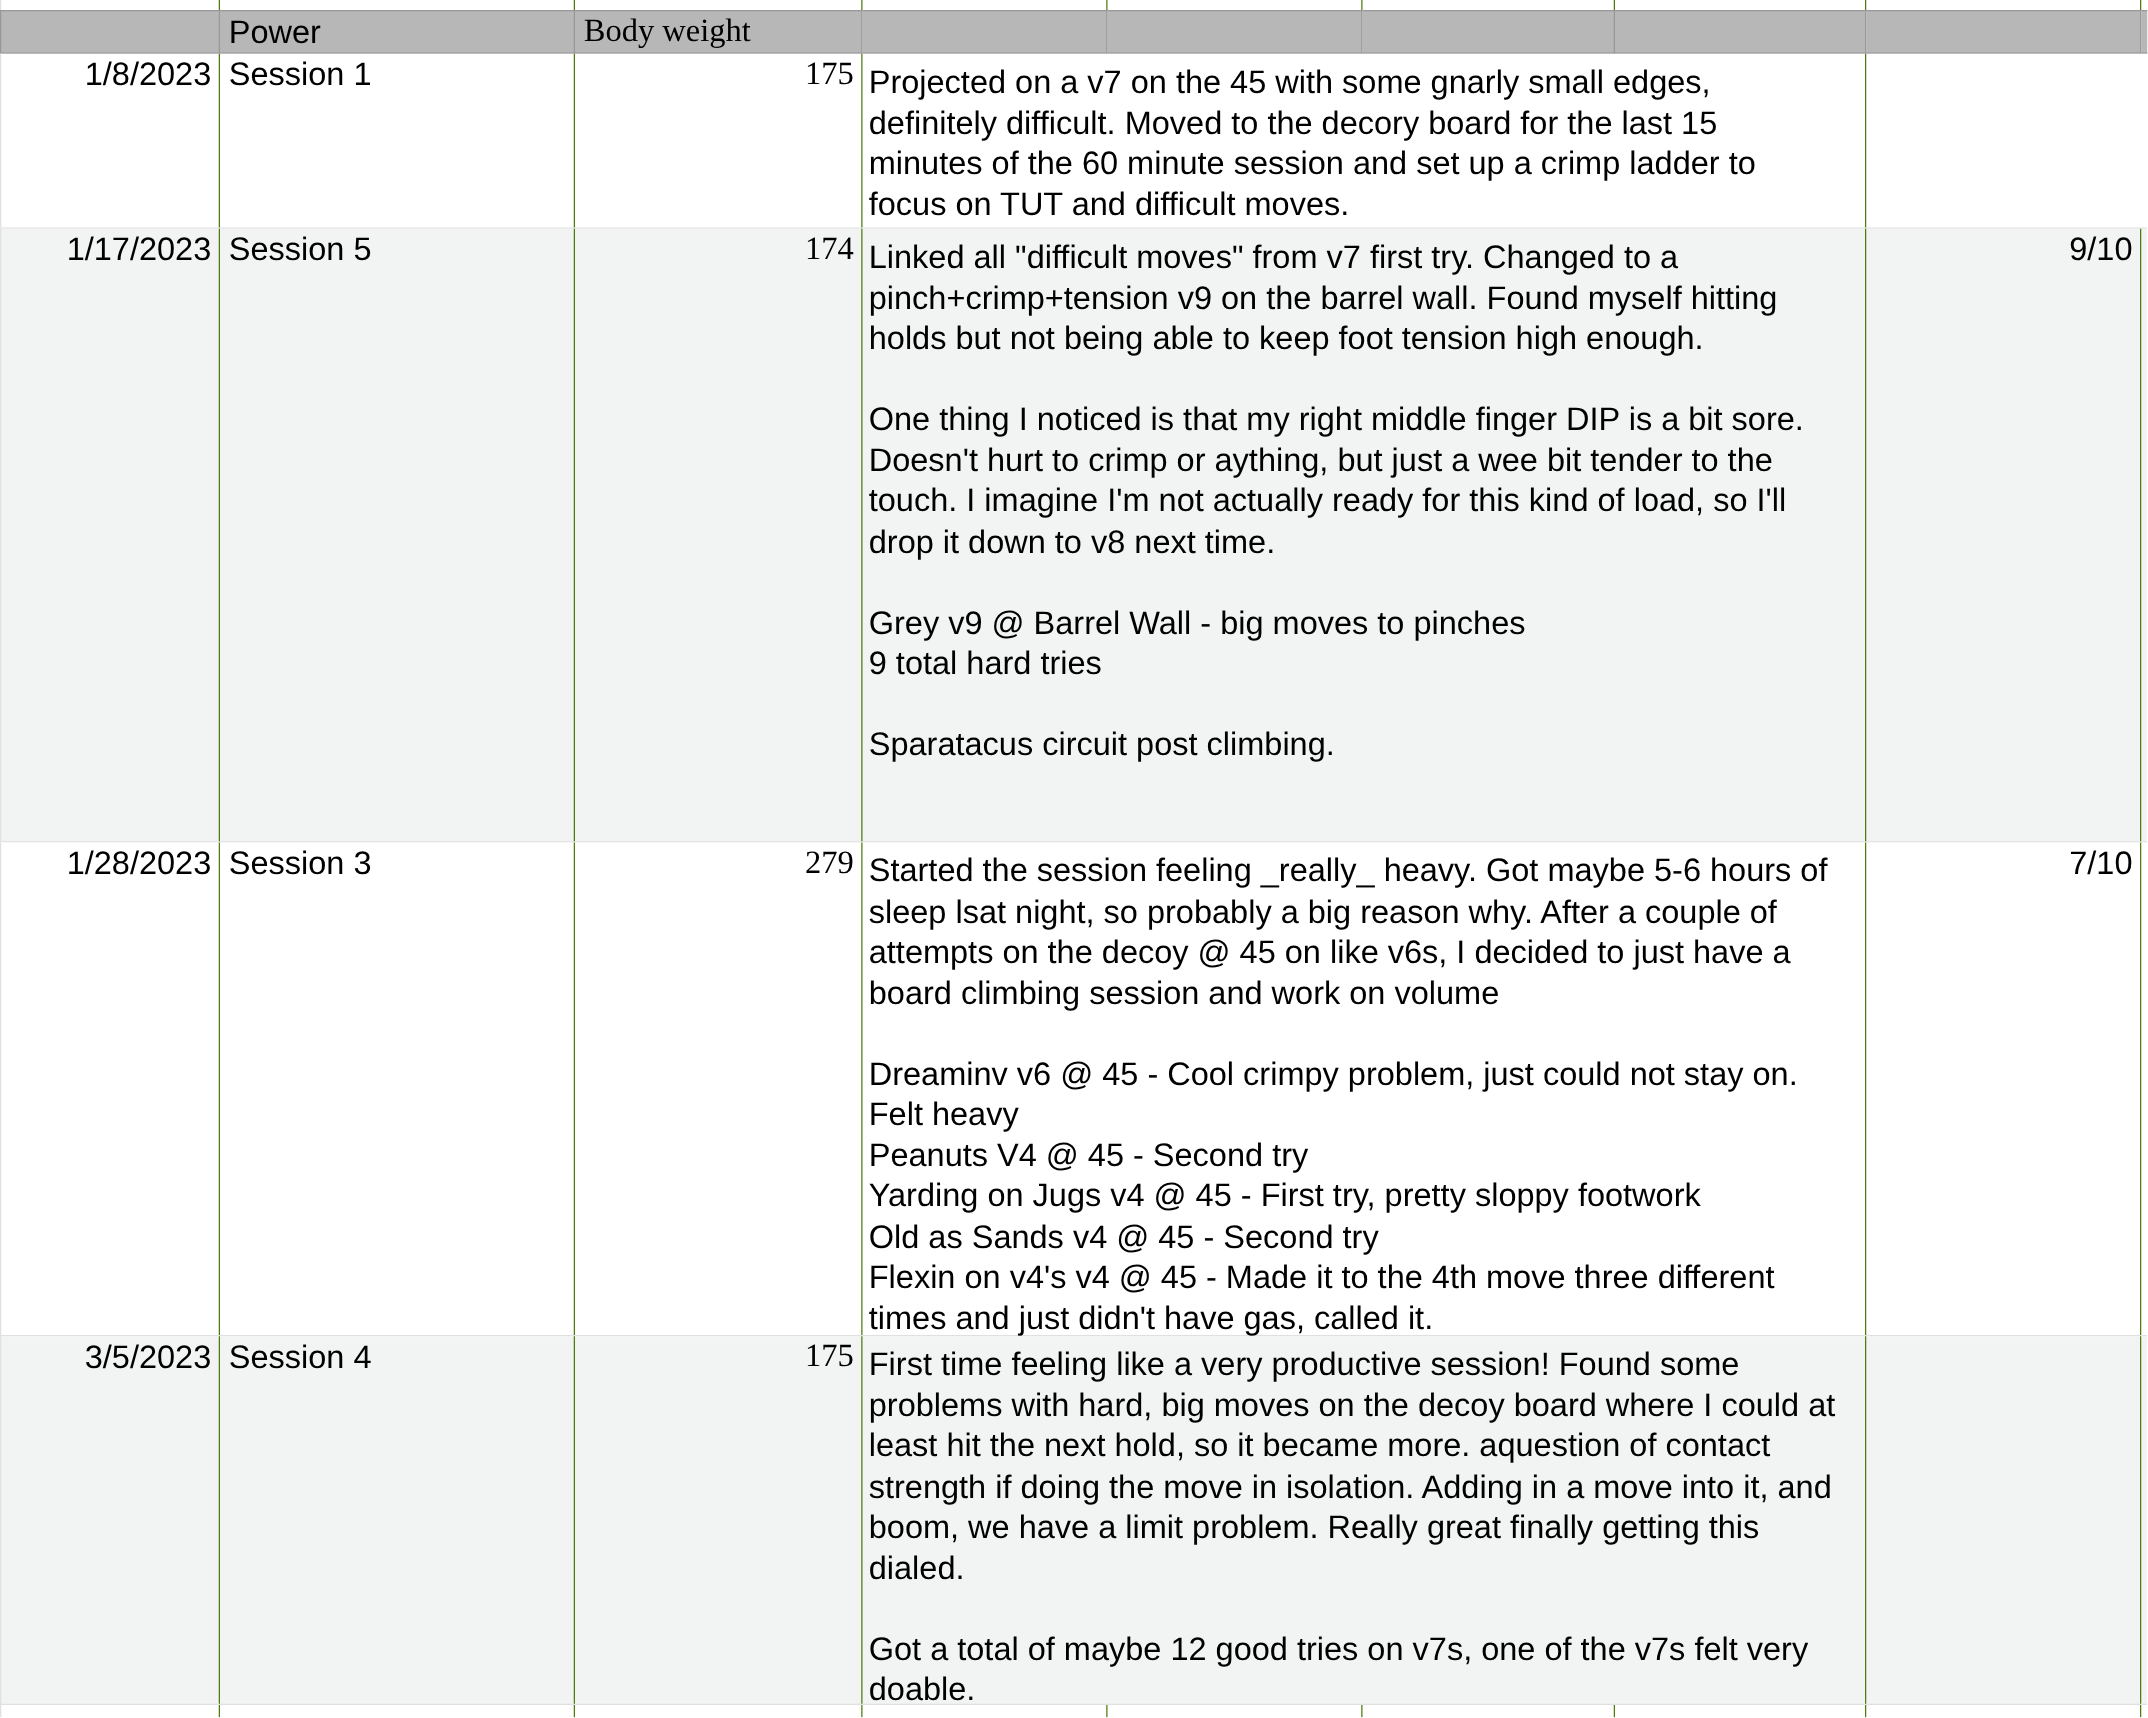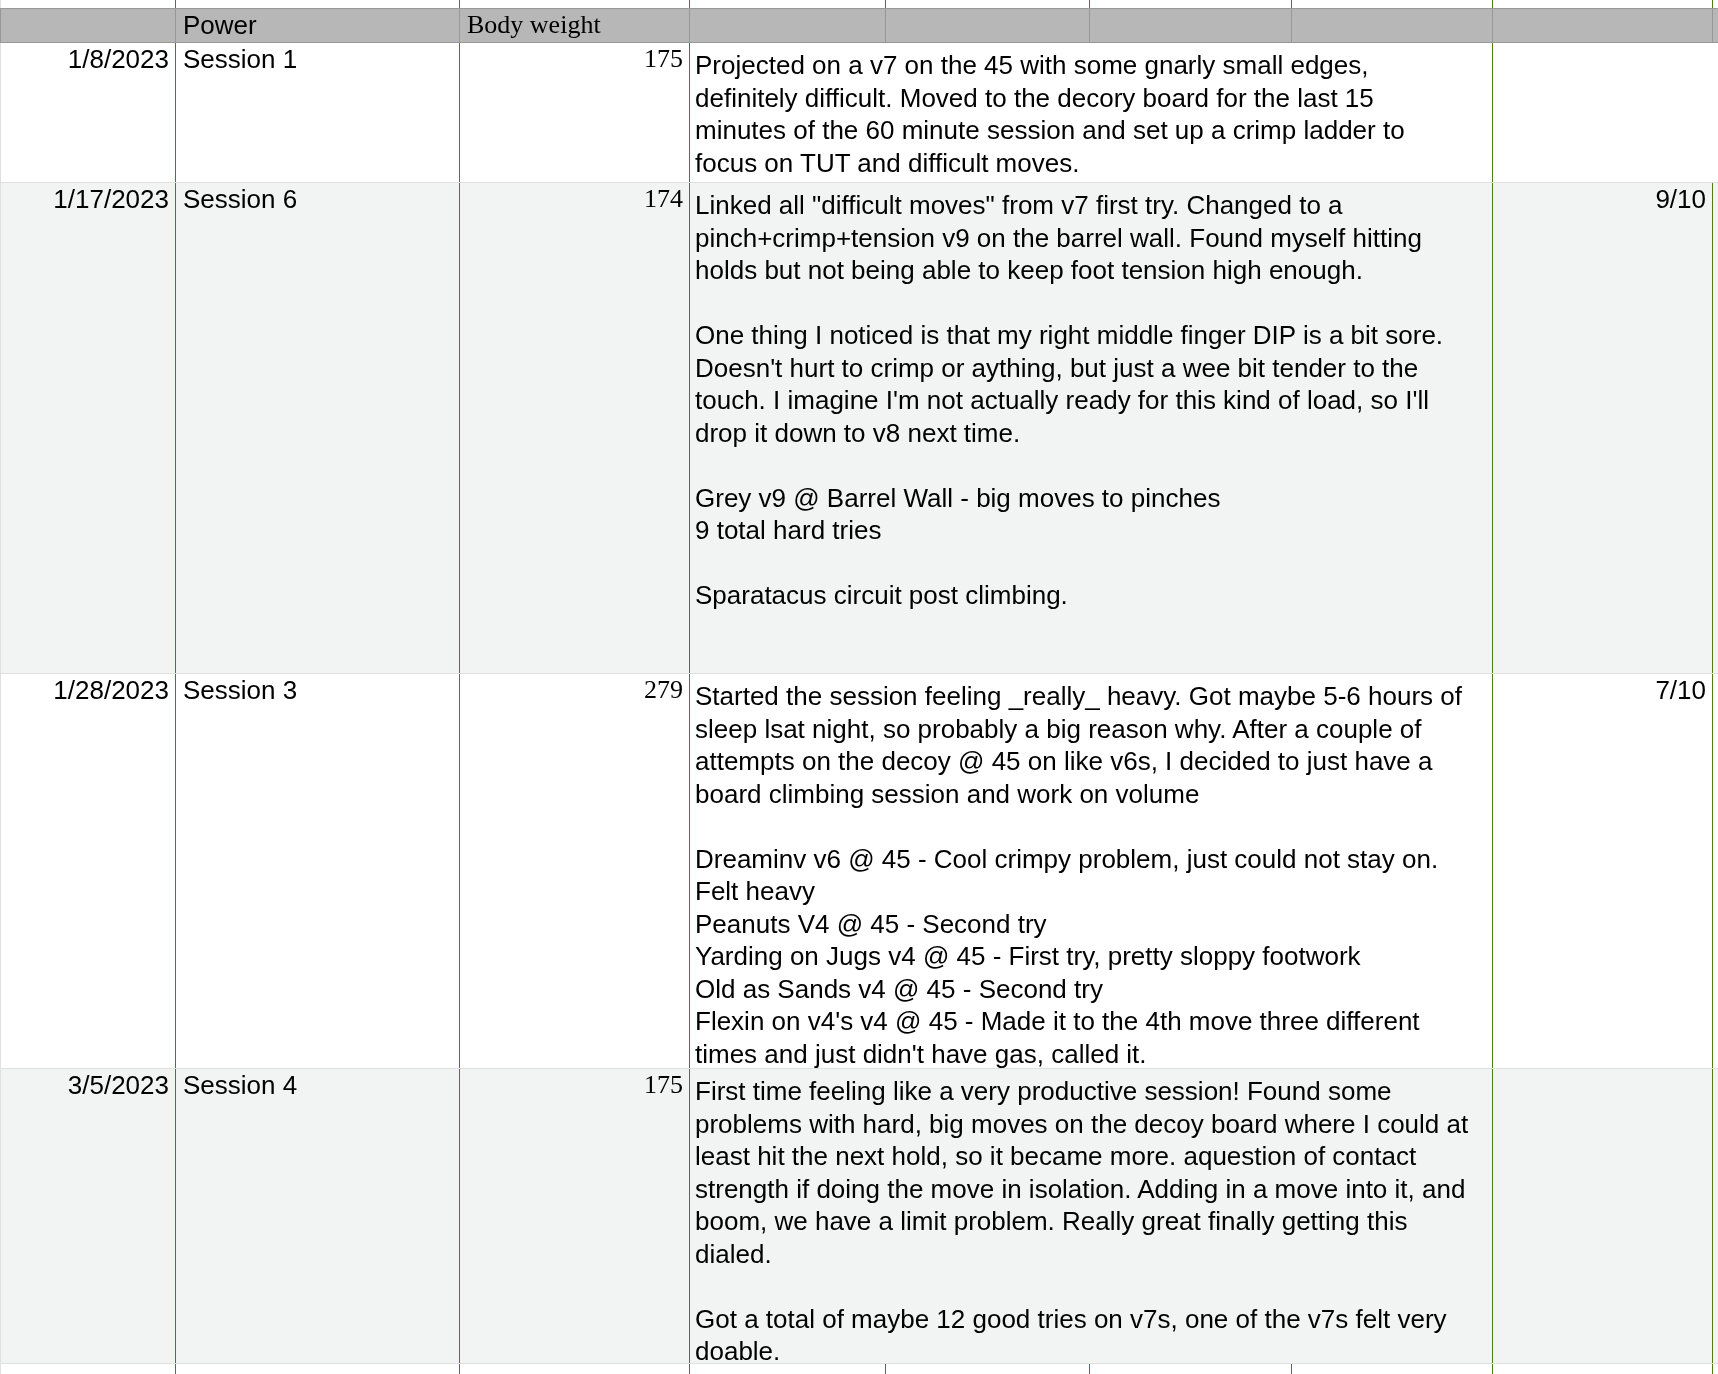--- a/index.html
+++ b/index.html
@@ -100,21 +100,21 @@
 minutes of the 60 minute session and set up a crimp ladder to
 focus on TUT and difficult moves.</div>
     <div class="cell c-tail"></div>
   </div>
 
   <div class="row r-2 data-row">
     <div class="cell c-a grid-r grid-l v-bottom align-r">
       <span>1/17/2023</span>
     </div>
     <div class="cell c-b grid-r v-bottom align-l">
-      <span>Session 6</span>
+      <span>Session 5</span>
     </div>
     <div class="cell c-c grid-r v-bottom align-r">
       <span>174</span>
     </div>
     <div class="cell c-notes grid-r notes">Linked all "difficult moves" from v7 first try. Changed to a
 pinch+crimp+tension v9 on the barrel wall. Found myself hitting
 holds but not being able to keep foot tension high enough.
 
 One thing I noticed is that my right middle finger DIP is a bit sore.
 Doesn't hurt to crimp or aything, but just a wee bit tender to the

